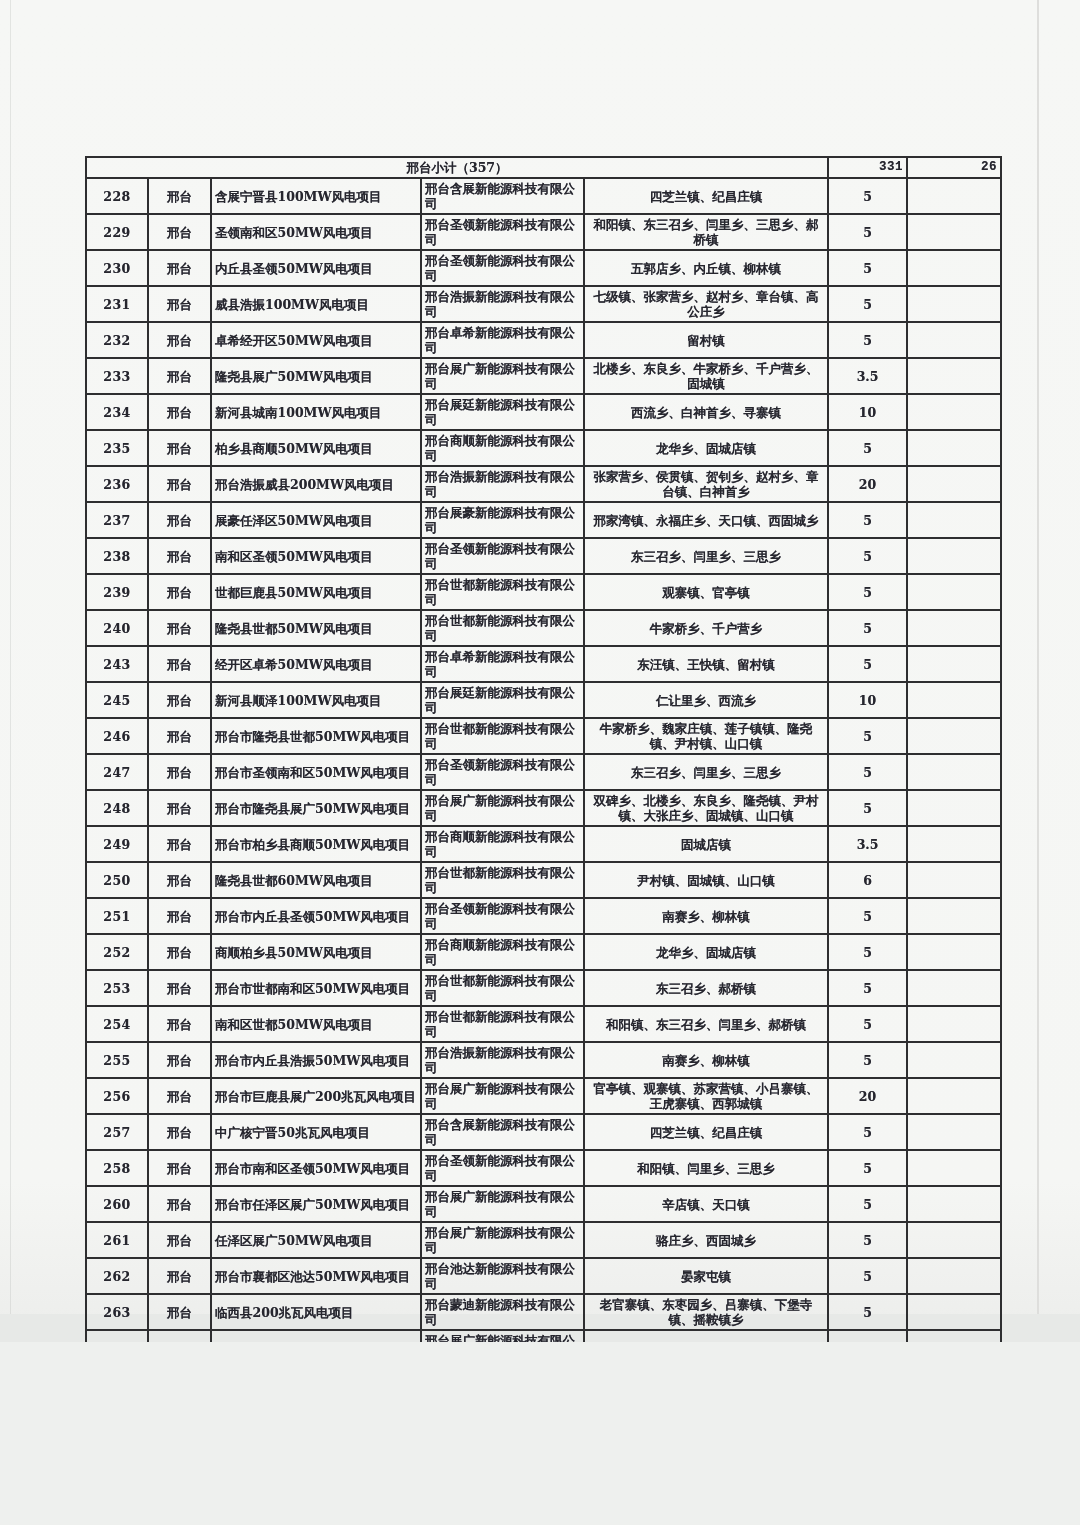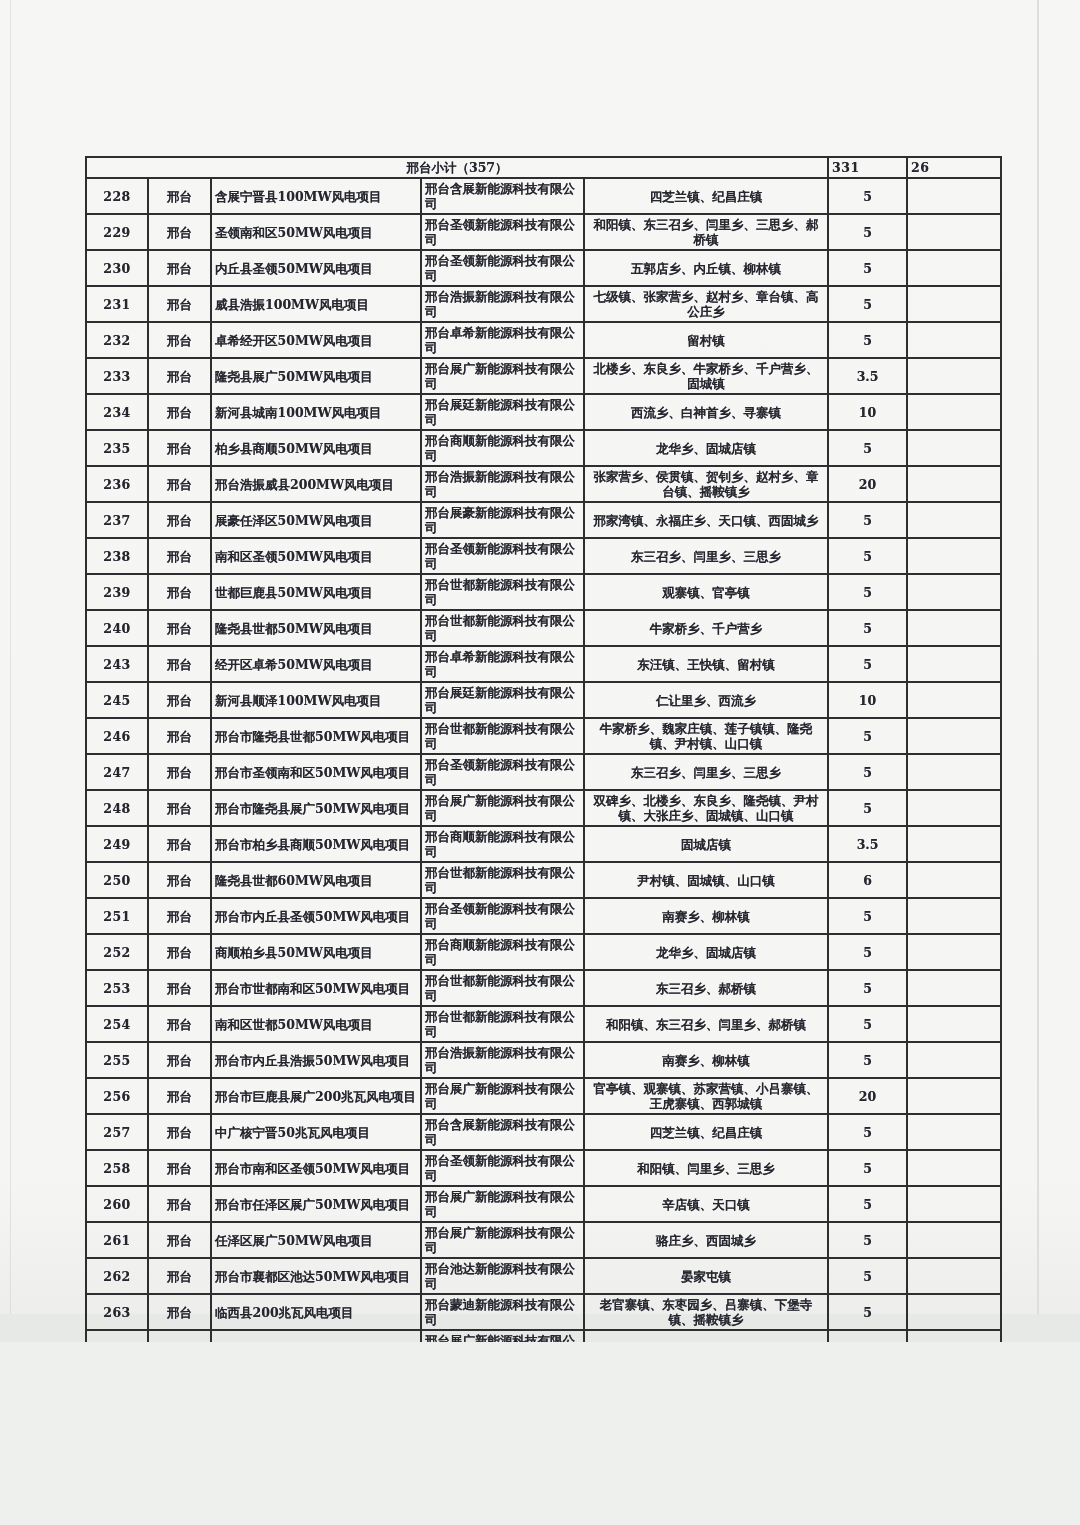--- a/index.html
+++ b/index.html
@@ -38,21 +38,21 @@
   }
   tr.body-row{ height:29px; }
   tr.subtotal-row{ height:21px; }
   tr.subtotal-row td{ padding:1px 3px; }
   .c-id, .c-city, .c-towns, .c-value, .c-extra { text-align:center; }
   .c-project{ text-align:left; font-size:12.5px; }
   .c-company{ text-align:left; font-size:13px; padding:1px 4px; line-height:15px; }
   .c-id{ font-size:13px; letter-spacing:.5px;text-align:center; }
   .c-value{ font-size:13px; }
   .subtotal-label{ text-align:center; font-size:13.5px; font-weight:700; }
-  .subtotal-num{ text-align:left; font-size:13.5px; font-weight:700; letter-spacing:.5px; }
+  .subtotal-num{ text-align:right; font-size:13.5px; font-weight:700; letter-spacing:.5px;font-family:Liberation Mono, monospace; }
 
   .page-footer{
     position:absolute; left:0; top:1400px; width:1080px;
     text-align:right; font-size:13px; font-weight:600;
     letter-spacing:4px; color:#3a3a44;
   }
 </style>
 </head>
 <body>
 
@@ -147,21 +147,21 @@
           <td class="c-company">邢台商顺新能源科技有限公司</td>
           <td class="c-towns">龙华乡、固城店镇</td>
           <td class="c-value">5</td>
           <td class="c-extra"></td>
         </tr>
         <tr class="body-row">
           <td class="c-id">236</td>
           <td class="c-city">邢台</td>
           <td class="c-project">邢台浩振威县200MW风电项目</td>
           <td class="c-company">邢台浩振新能源科技有限公司</td>
-          <td class="c-towns">张家营乡、侯贯镇、贺钊乡、赵村乡、章台镇、摇鞍镇乡</td>
+          <td class="c-towns">张家营乡、侯贯镇、贺钊乡、赵村乡、章台镇、白神首乡</td>
           <td class="c-value">20</td>
           <td class="c-extra"></td>
         </tr>
         <tr class="body-row">
           <td class="c-id">237</td>
           <td class="c-city">邢台</td>
           <td class="c-project">展豪任泽区50MW风电项目</td>
           <td class="c-company">邢台展豪新能源科技有限公司</td>
           <td class="c-towns">邢家湾镇、永福庄乡、天口镇、西固城乡</td>
           <td class="c-value">5</td>

